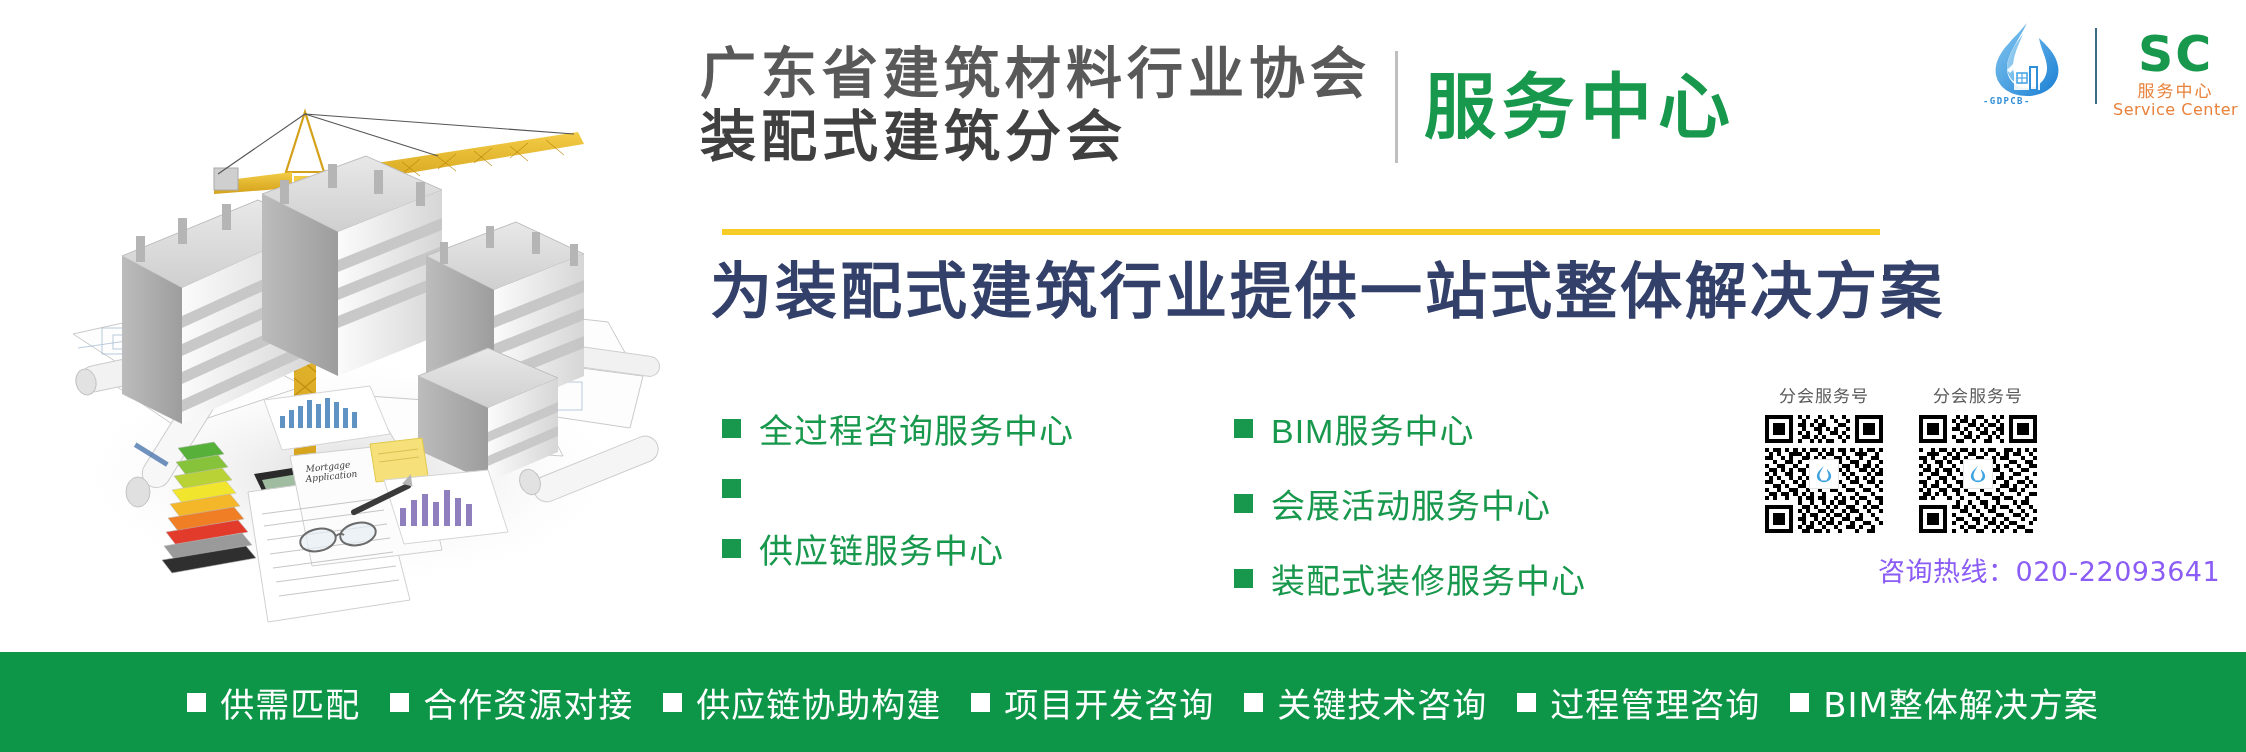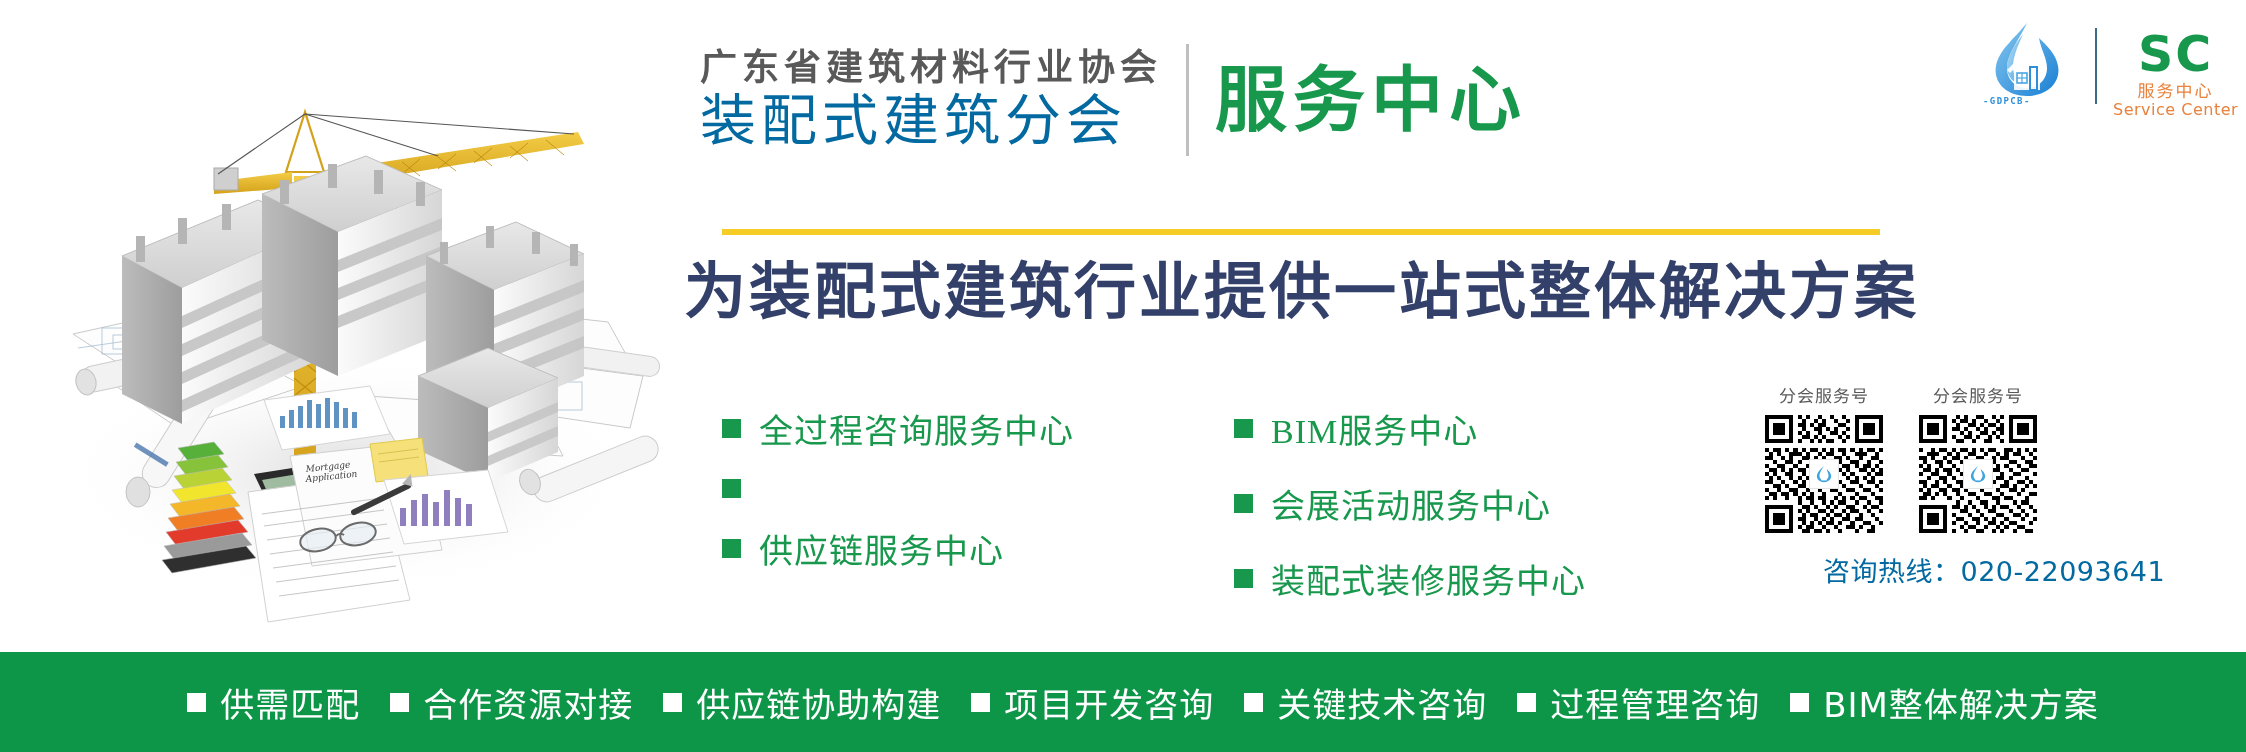--- a/index.html
+++ b/index.html
@@ -30,32 +30,32 @@
     display:flex;
     align-items:center;
   }
   .title-left{
     display:flex;
     flex-direction:column;
     justify-content:center;
     padding-right:24px;
   }
   .title-line1{
-    font-size:37px;
+    font-size:56px;
     font-weight:bold;
     color:#595959;
     letter-spacing:5px;
     line-height:1.08;
     white-space:nowrap;
     font-family:"DejaVu Sans","Liberation Sans",sans-serif;
   }
   .title-line2{
     font-size:56px;
-    font-weight:normal;
-    color:#0369a1;
+    font-weight:bold;
+    color:#404040;
     letter-spacing:5px;
     line-height:1.12;
     white-space:nowrap;
     margin-top:2px;
     font-family:"DejaVu Sans","Liberation Sans",sans-serif;
   }
   .title-sep{
     width:3px;
     height:112px;
     background:#bfbfbf;
@@ -75,21 +75,21 @@
   .gold-rule{
     position:absolute;
     left:722px; top:229px;
     width:1158px; height:6px;
     background:#f6cd27;
   }
 
   
   .headline{
     position:absolute;
-    left:684px; top:256px;
+    left:710px; top:256px;
     font-size:62px;
     font-weight:bold;
     color:#33406a;
     letter-spacing:3px;
     white-space:nowrap;
     line-height:1.15;
     font-family:"DejaVu Sans","Liberation Sans",sans-serif;
   }
 
   
@@ -112,21 +112,21 @@
   .svc-bullet{
     width:19px;height:19px;
     background:#17984c;
     margin-right:18px;
     flex:0 0 auto;
   }
   .svc-label{
     font-size:34px;
     color:#17984c;
     letter-spacing:1px;
-    font-family:Liberation Serif, serif;
+    font-family:Liberation Sans, sans-serif;
   }
 
   
   .logo{
     position:absolute;
     left:1983px; top:14px;
     display:flex;
     align-items:center;
   }
   .logo-mark{
@@ -210,23 +210,23 @@
     transform:translate(-50%,-50%);
     width:28px;height:28px;
     background:#ffffff;
     border:1px solid #e4e4e4;
     display:flex;
     align-items:center;
     justify-content:center;
   }
   .hotline{
     position:absolute;
-    left:1823px; top:550px;
+    left:1878px; top:550px;
     font-size:27px;
-    color:#0369a1;
+    color:#8b5cf6;
     letter-spacing:0.5px;
     white-space:nowrap;
     font-family:"DejaVu Sans","Liberation Sans",sans-serif;
   }
 
   
   .footer{
     position:absolute;
     left:0; bottom:0;
     width:2246px;

